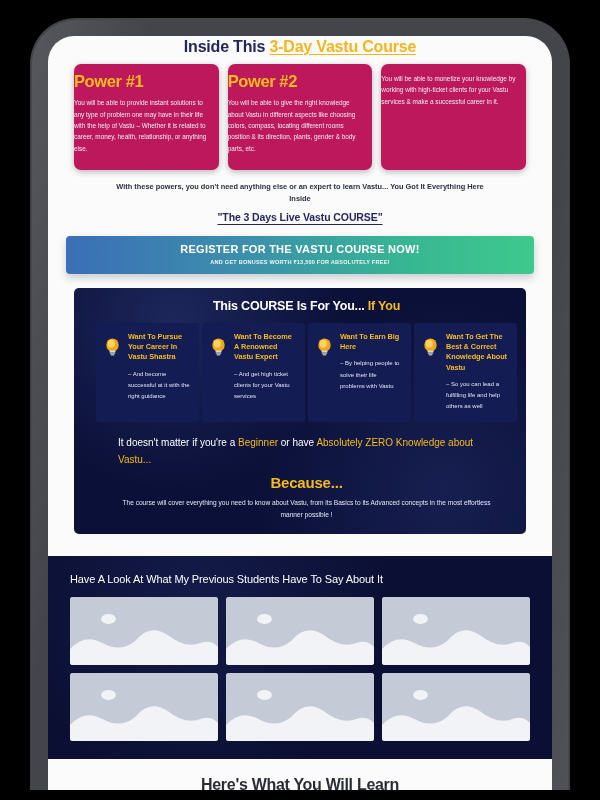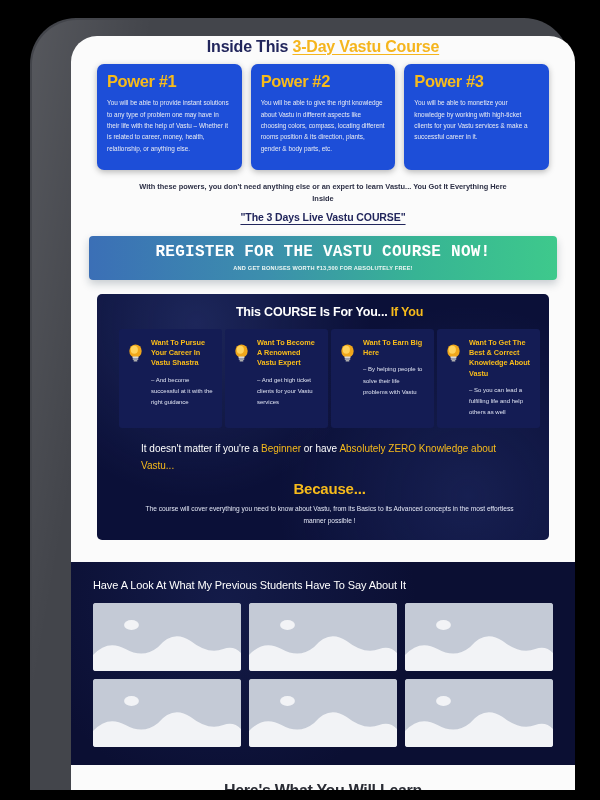--- a/index.html
+++ b/index.html
@@ -34,21 +34,20 @@
   }
 
   
   .screen {
     position: absolute;
     left: 48px; top: 36px;
     width: 504px; height: 754px;
     background: #fbfbfb;
     border-radius: 26px 26px 0 0;
     overflow: hidden;
-    margin-left: 23px;
   }
 
   .page { position: relative; width: 100%; }
 
   
   .top-headline {
     text-align: center;
     font-size: 16px;
     font-weight: 800;
     letter-spacing: -0.2px;
@@ -67,23 +66,23 @@
 
   
   .powers {
     display: flex;
     gap: 9px;
     padding: 9px 26px 0 26px;
     align-items: flex-start;
   }
   .power-card {
     flex: 1 1 0;
-    background: #1d4ed8;
+    background: #be185d;
     border-radius: 7px;
-    padding: 9px 10px 11px 10px;
+    padding: 9px 10px 11px 0;
     min-height: 106px;
     box-shadow: 0 2px 6px rgba(0,0,0,0.28);
   }
   .power-title {
     color: #f7bb1b;
     font-size: 16.5px;
     font-weight: 800;
     letter-spacing: -0.4px;
     margin-bottom: 7px;
     line-height: 1.05;
@@ -122,24 +121,23 @@
     width: 100%;
     border-radius: 4px;
     background: linear-gradient(90deg, #3b6fb6 0%, #3c8fad 38%, #37b494 70%, #3ec98c 100%);
     padding: 7px 10px 8px 10px;
     text-align: center;
     box-shadow: 0 4px 9px rgba(20,40,60,0.22);
     cursor: pointer;
   }
   .cta-title {
     color: #ffffff;
-    font-size: 16px;
+    font-size: 11px;
     font-weight: 800;
     letter-spacing: 0.25px;
-    font-family: Liberation Mono, monospace;
   }
   .cta-sub {
     color: #eef7f4;
     font-size: 5.6px;
     font-weight: 700;
     letter-spacing: 0.2px;
     margin-top: 3px;
   }
 
   
@@ -281,21 +279,20 @@
       <div class="powers">
         <div class="power-card">
           <div class="power-title">Power #1</div>
           <div class="power-body">You will be able to provide instant solutions to any type of problem one may have in their life with the help of Vastu – Whether it is related to career, money, health, relationship, or anything else.</div>
         </div>
         <div class="power-card">
           <div class="power-title">Power #2</div>
           <div class="power-body">You will be able to give the right knowledge about Vastu in different aspects like choosing colors, compass, locating different rooms position &amp; its direction, plants, gender &amp; body parts, etc.</div>
         </div>
         <div class="power-card">
-          <div class="power-title">Power #3</div>
           <div class="power-body">You will be able to monetize your knowledge by working with high-ticket clients for your Vastu services &amp; make a successful career in it.</div>
         </div>
       </div>
 
       <div class="powers-sub">With these powers, you don't need anything else or an expert to learn Vastu... You Got It Everything Here Inside</div>
       <div class="course-quote">"The 3 Days Live Vastu COURSE"</div>
 
       <div class="cta-wrap">
         <div class="cta">
           <div class="cta-title">REGISTER FOR THE VASTU COURSE NOW!</div>

